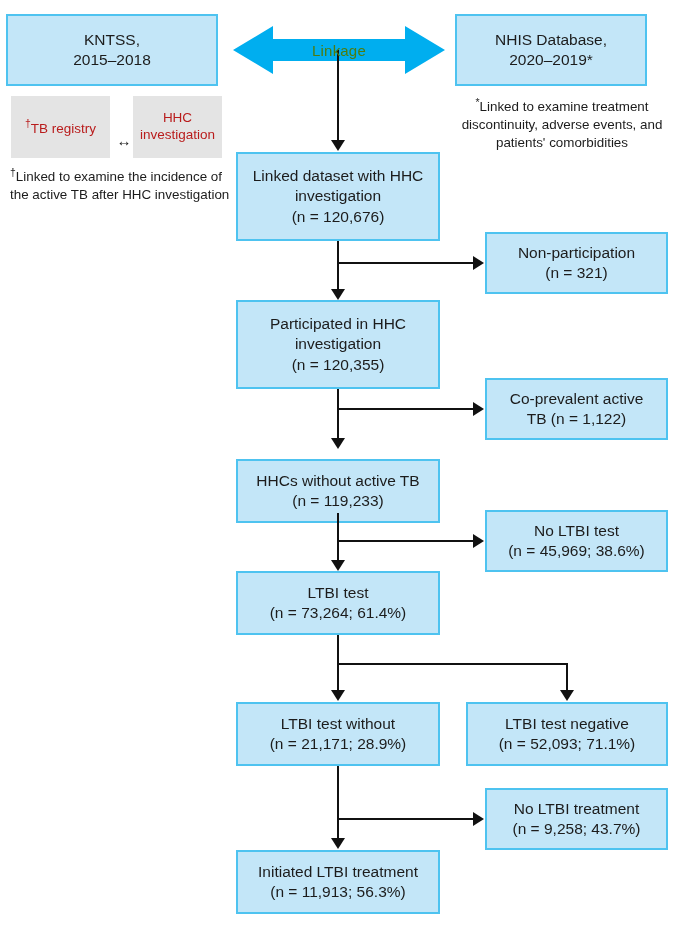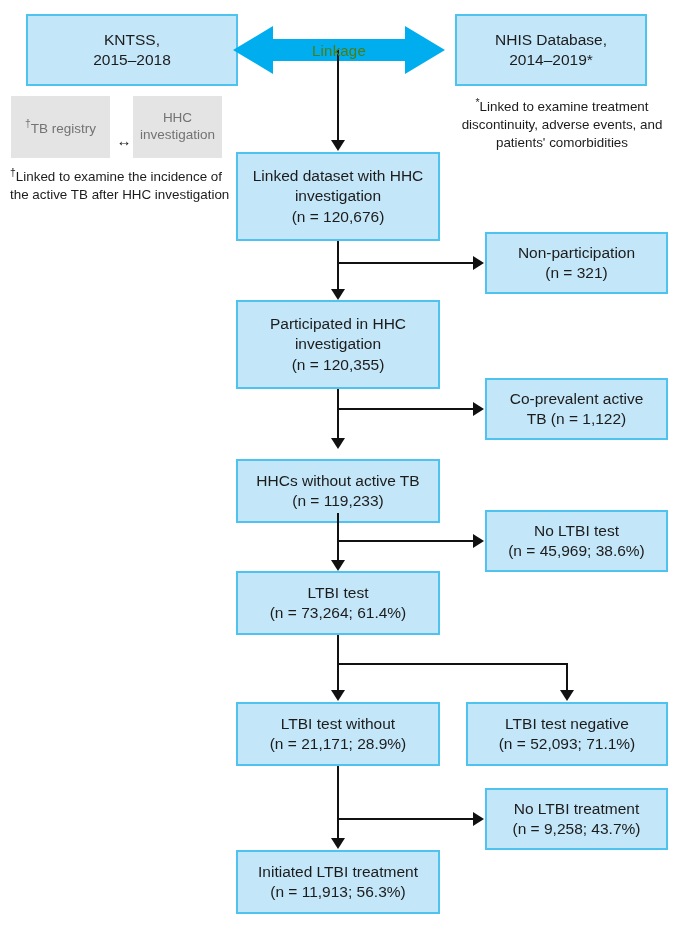--- a/index.html
+++ b/index.html
@@ -31,21 +31,21 @@
   .box-blue {
     background: #c3e6f8;
     border: 2px solid #4ec3f0;
     font-size: 15.5px;
     color: #1c1c1c;
   }
   .box-grey {
     background: #e4e4e4;
     border: none;
     font-size: 13.5px;
-    color: #737373;
+    color: #b91c1c;
     line-height: 1.25;
   }
   .box .ln { display: block; white-space: nowrap; }
 
   
   .note {
     position: absolute;
     font-size: 13.4px;
     line-height: 1.33;
     color: #1c1c1c;
@@ -101,28 +101,28 @@
     color: #1c1c1c;
     line-height: 1;
   }
   .sup { font-size: .78em; vertical-align: super; }
 </style>
 </head>
 <body>
 
 <div id="canvas">
 
-  <div class="box box-blue" style="left:26px; top:14px; width:212px; height:72px;">
+  <div class="box box-blue" style="left:6px; top:14px; width:212px; height:72px;">
     <span class="ln">KNTSS,</span>
     <span class="ln">2015–2018</span>
   </div>
 
   <div class="box box-blue" style="left:455px; top:14px; width:192px; height:72px;">
     <span class="ln">NHIS Database,</span>
-    <span class="ln">2014–2019*</span>
+    <span class="ln">2020–2019*</span>
   </div>
 
   <div id="linkage-arrow" style="left:233px; top:22px; width:212px; height:56px;">
     <svg viewBox="0 0 212 56" preserveAspectRatio="none">
       <polygon points="0,28 40,4 40,17 172,17 172,4 212,28 172,52 172,39 40,39 40,52" fill="#00aeef"></polygon>
     </svg>
     <span id="linkage-label">Linkage</span>
   </div>
 
   <div class="box box-grey" style="left:11px; top:96px; width:99px; height:62px;">

